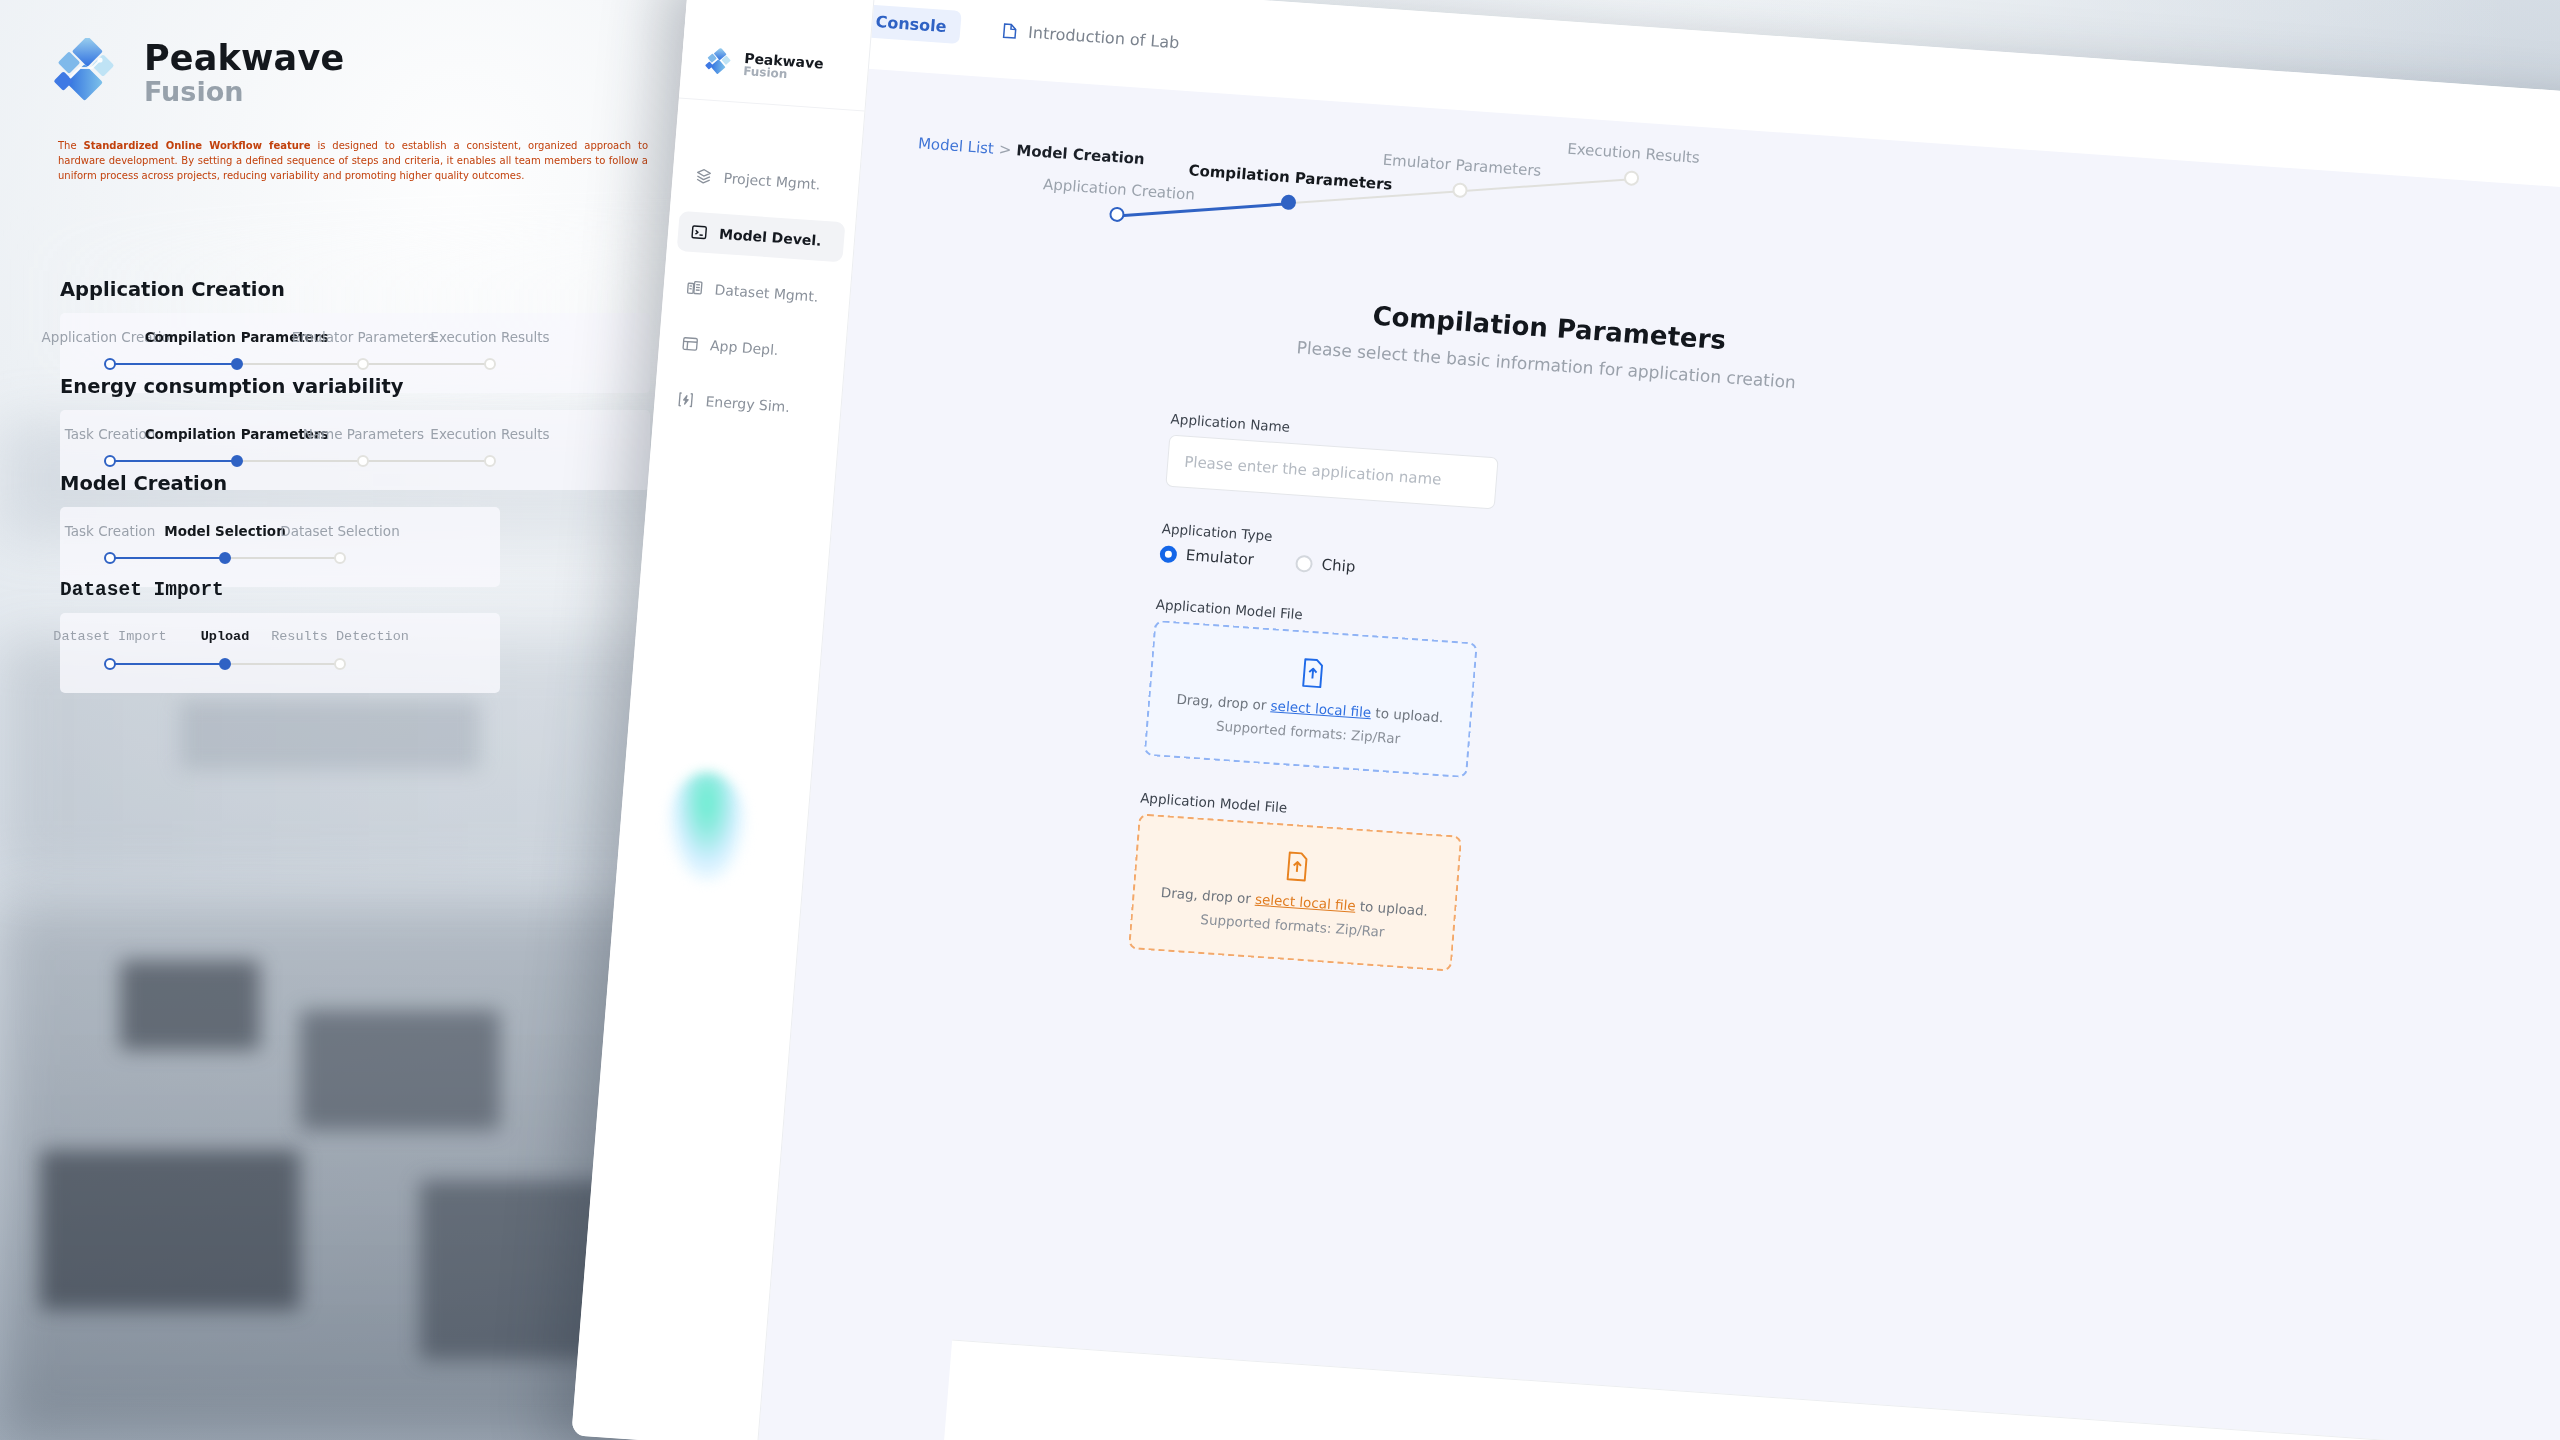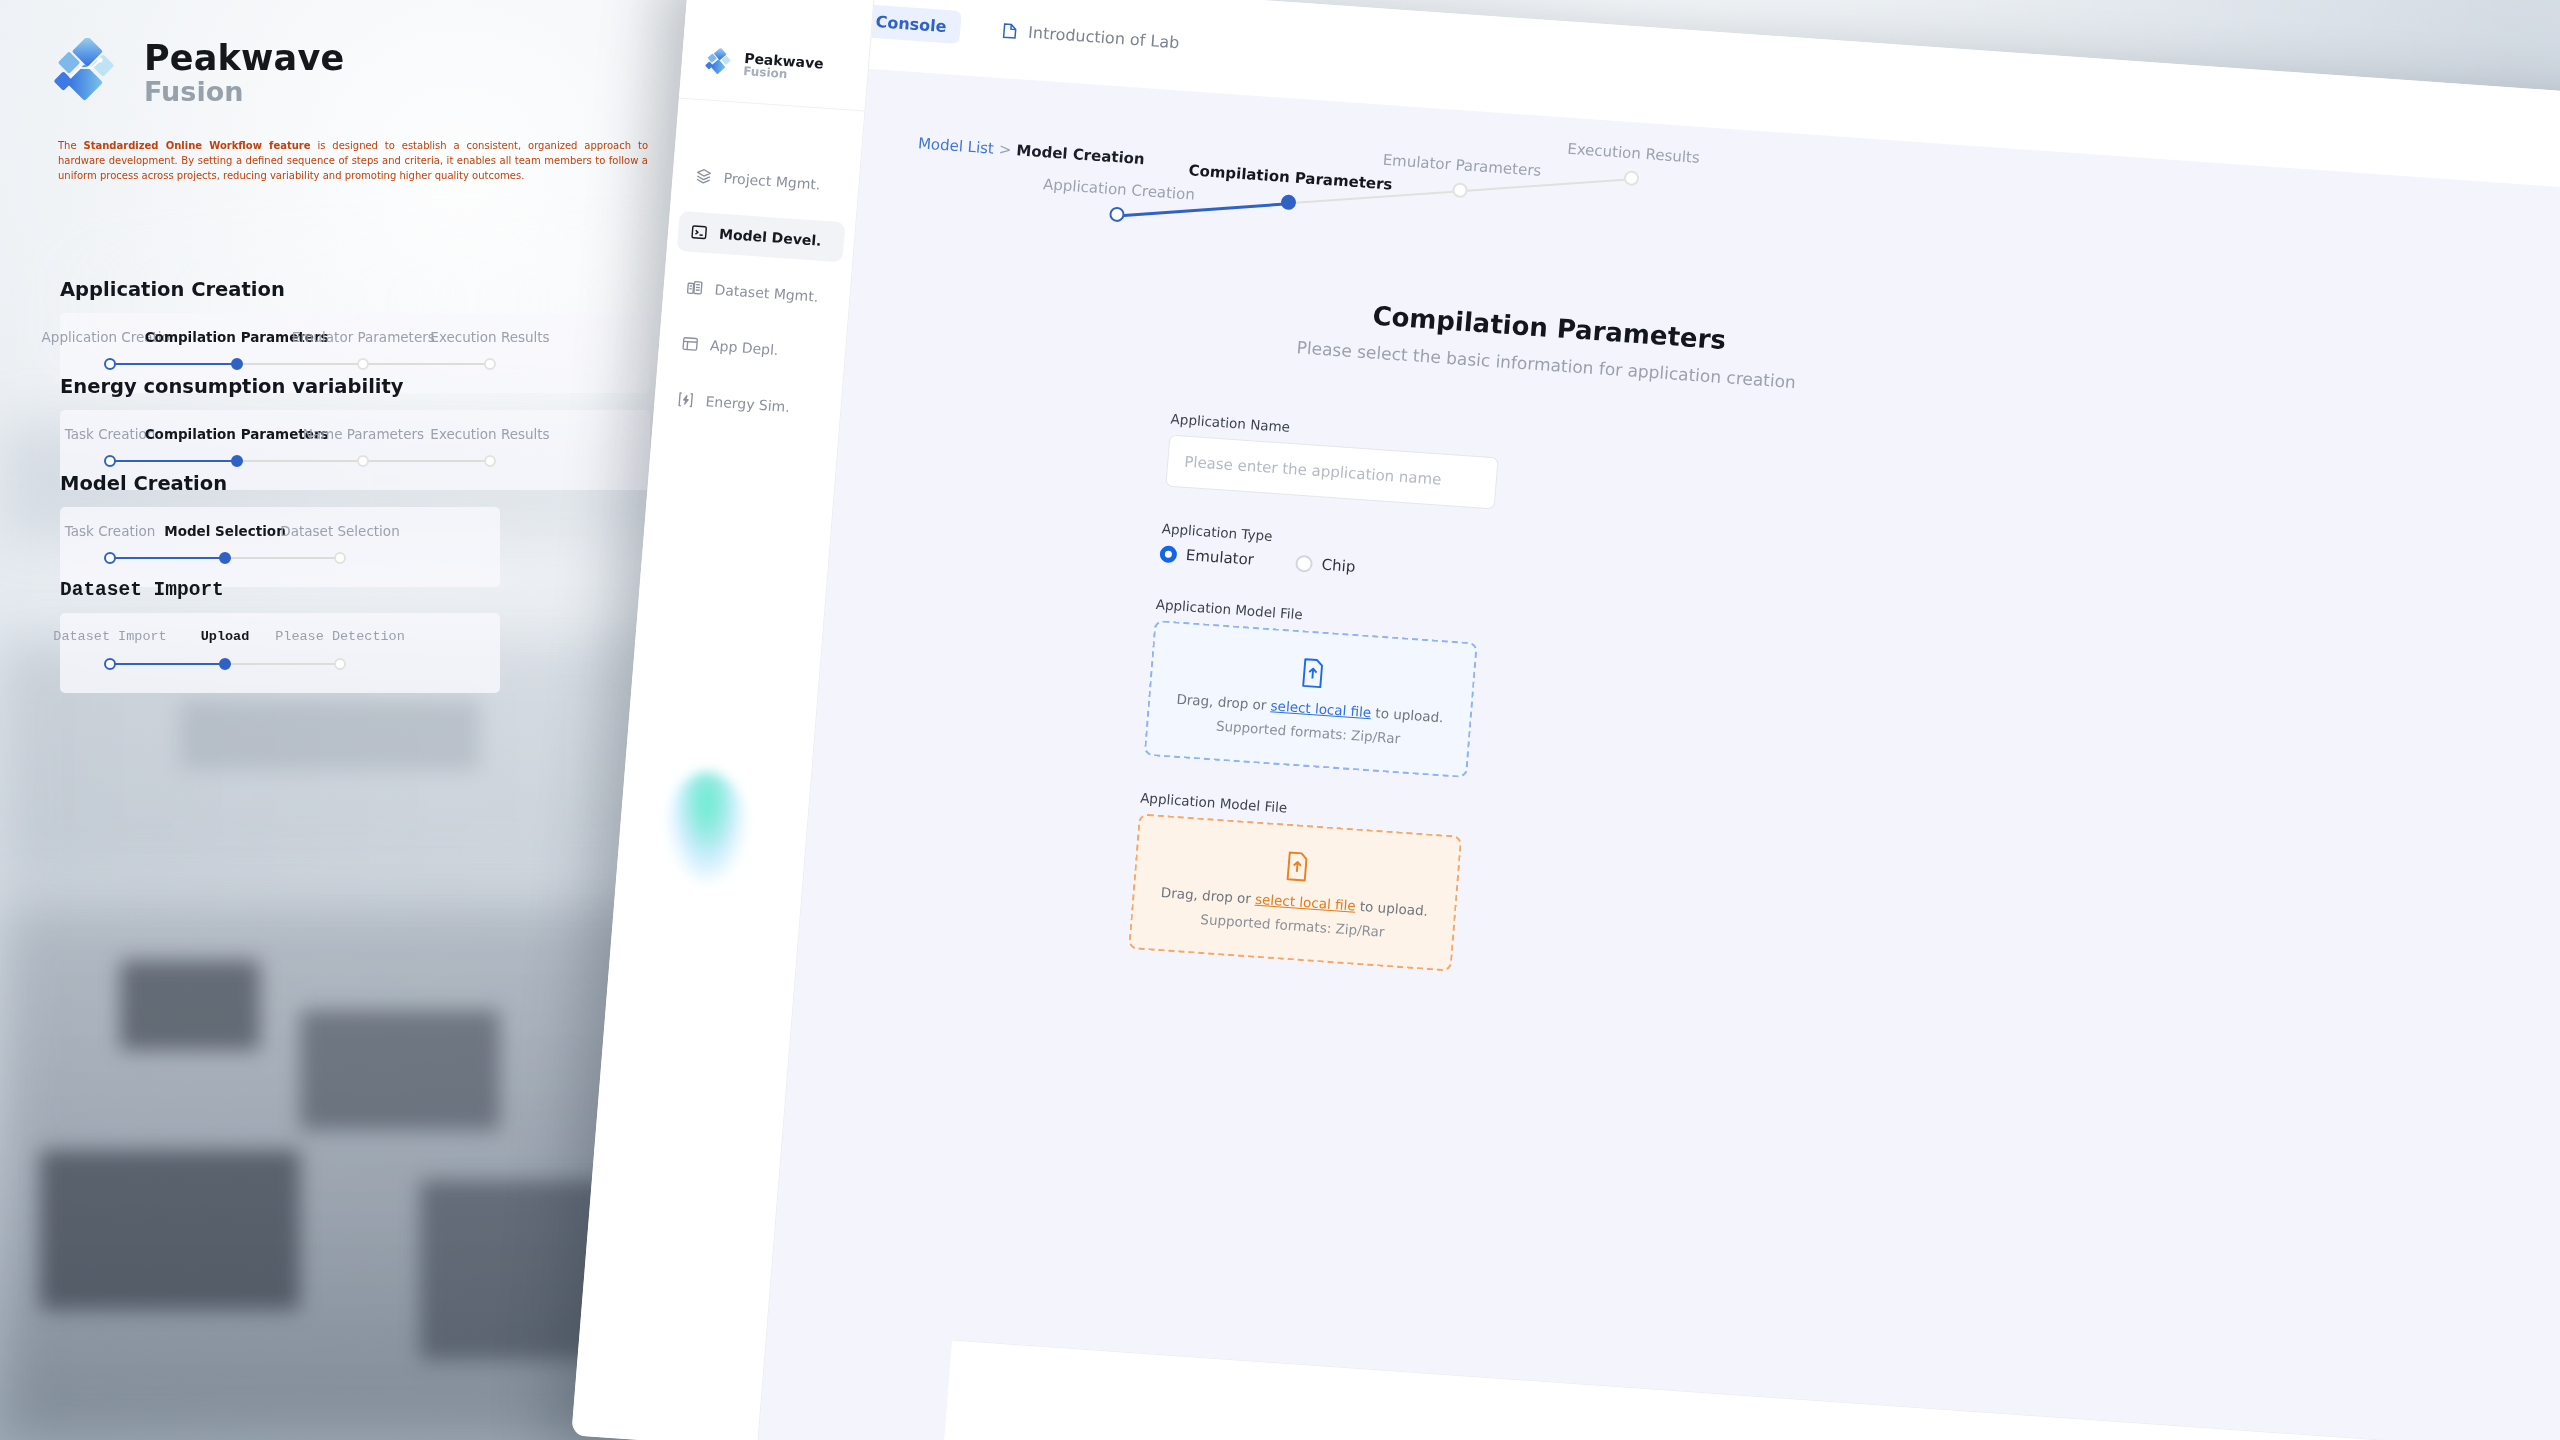--- a/index.html
+++ b/index.html
@@ -217,21 +217,21 @@
             <div class="wf-dot" style="left: 280px;"></div>
           </div>
         </div>
       </div>
       <div class="wf" style="top: 579px; width: 440px; font-family: Liberation Mono, monospace;">
         <div class="wf-title">Dataset Import</div>
         <div class="wf-card">
           <div class="wf-labels">
             <span style="left: 50px;">Dataset Import</span>
             <span class="cur" style="left: 165px;">Upload</span>
-            <span style="left: 280px;">Please Detection</span>
+            <span style="left: 280px;">Results Detection</span>
           </div>
           <div class="wf-track">
             <div class="wf-line" style="left: 50px; width: 230px;"></div>
             <div class="wf-line done" style="left: 50px; width: 115px;"></div>
             <div class="wf-dot start" style="left: 50px;"></div>
             <div class="wf-dot active" style="left: 165px;"></div>
             <div class="wf-dot" style="left: 280px;"></div>
           </div>
         </div>
       </div>

